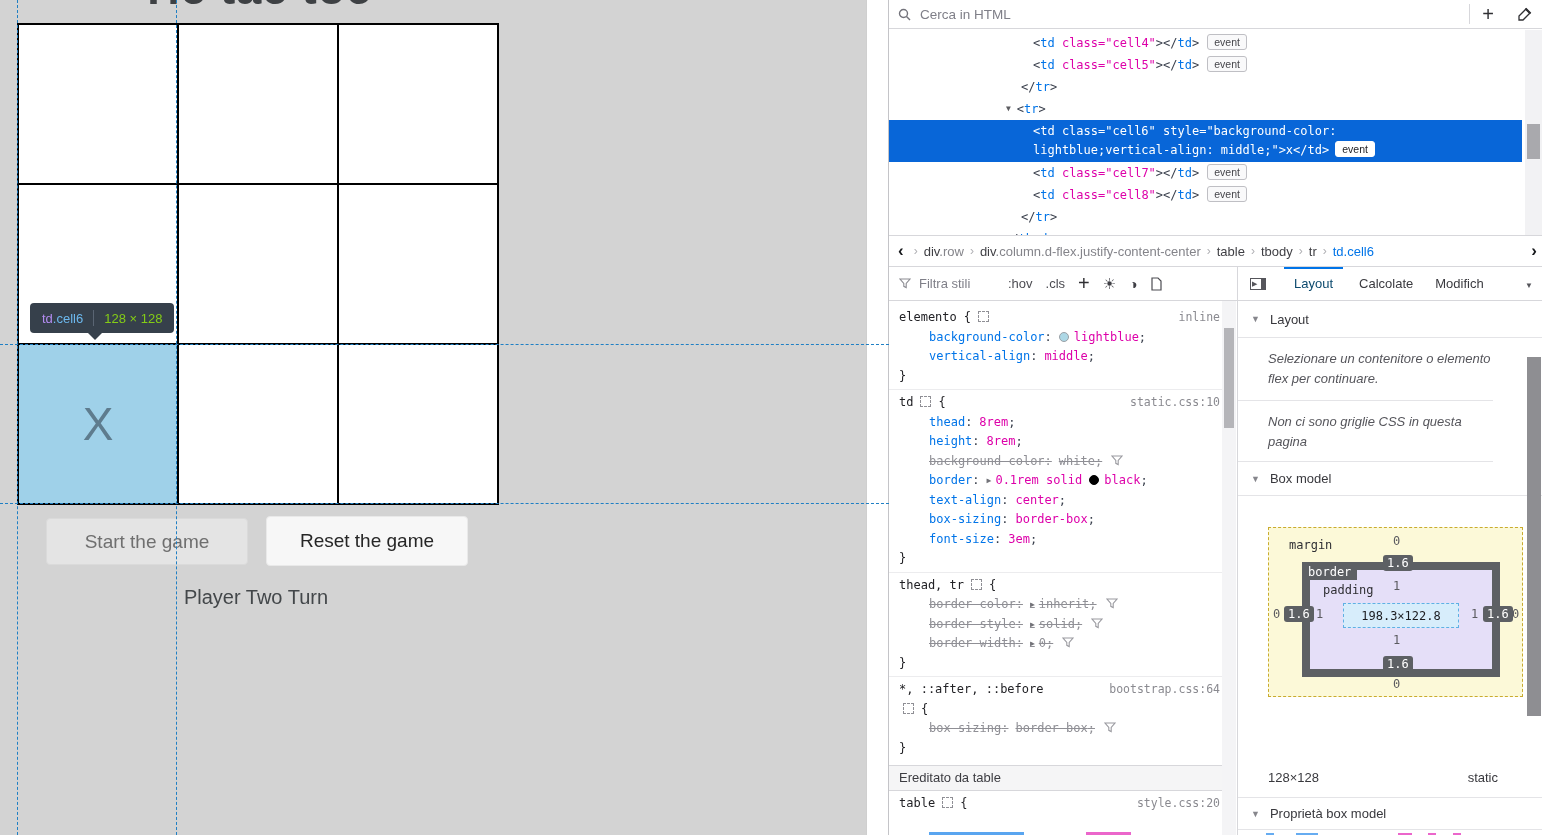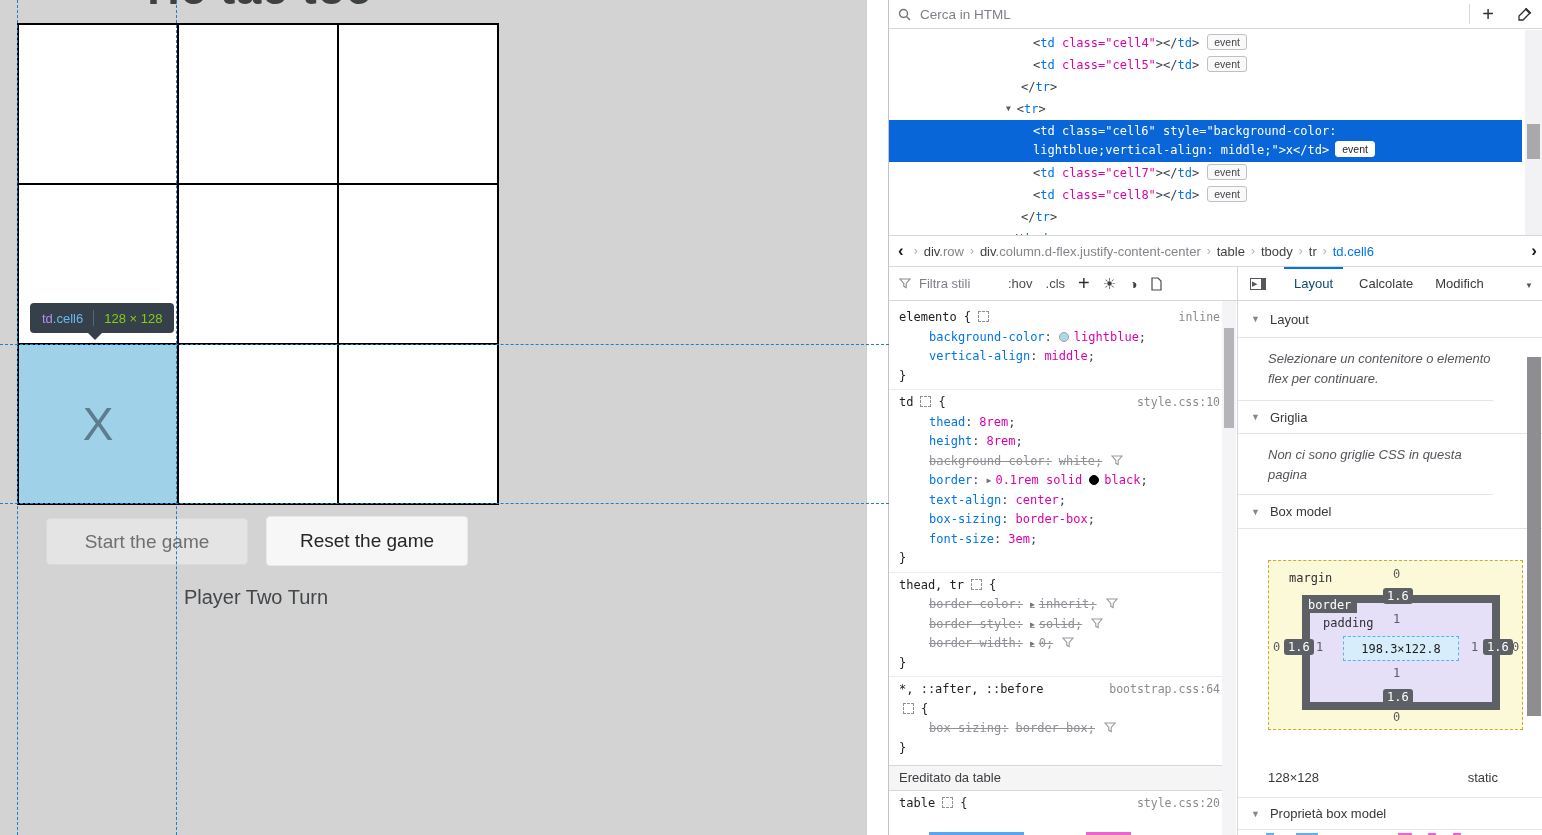--- a/index.html
+++ b/index.html
@@ -273,21 +273,21 @@
         <div class="r-scroll">
 
           <div class="rule rule-first">
             <div class="rl"><span class="selr">elemento</span><span class="ob">{</span><span class="target"></span><span class="src">inline</span></div>
             <div class="dl"><span class="prop">background-color</span><span class="colon">:</span><span class="swatch sw-lb"></span><span class="val">lightblue</span><span class="semi">;</span></div>
             <div class="dl"><span class="prop">vertical-align</span><span class="colon">:</span><span class="val">middle</span><span class="semi">;</span></div>
             <div class="rl"><span class="cb">}</span></div>
           </div>
 
           <div class="rule">
-            <div class="rl"><span class="selr">td</span><span class="target"></span><span class="ob" style="margin-left:0">{</span><span class="src">style.css:10</span></div>
+            <div class="rl"><span class="selr">td</span><span class="target"></span><span class="ob" style="margin-left:0">{</span><span class="src">static.css:10</span></div>
             <div class="dl"><span class="prop">thead</span><span class="colon">:</span><span class="val">8rem</span><span class="semi">;</span></div>
             <div class="dl"><span class="prop">height</span><span class="colon">:</span><span class="val">8rem</span><span class="semi">;</span></div>
             <div class="dl"><span class="struck"><span class="prop">background-color</span><span class="colon">:</span><span class="val">white</span><span class="semi">;</span></span><svg class="funnel" width="12" height="11" viewBox="0 0 12 11">
                   <path d="M1 1 H11 L7.2 5.5 V9.5 L4.8 8.3 V5.5 Z" fill="none" stroke="#9a9aa0" stroke-width="1.1"></path>
                 </svg></div>
             <div class="dl"><span class="prop">border</span><span class="colon">:</span><span class="exp"></span><span class="val">0.1rem solid</span><span> </span><span class="swatch sw-bk"></span><span class="val">black</span><span class="semi">;</span></div>
             <div class="dl"><span class="prop">text-align</span><span class="colon">:</span><span class="val">center</span><span class="semi">;</span></div>
             <div class="dl"><span class="prop">box-sizing</span><span class="colon">:</span><span class="val">border-box</span><span class="semi">;</span></div>
             <div class="dl"><span class="prop">font-size</span><span class="colon">:</span><span class="val">3em</span><span class="semi">;</span></div>
             <div class="rl"><span class="cb">}</span></div>
@@ -337,23 +337,20 @@
           <span class="tab t2">Calcolate</span>
           <span class="tab t3">Modifich</span>
           <span class="caret"></span>
         </div>
 
         <div class="lsec-h h-flex">
             <span>Layout</span>
           </div>
         <div class="lmsg lmsg-1">Selezionare un contenitore o elemento flex per continuare.</div>
 
-        <div class="lsec-h h-grid">
-            <span>Griglia</span>
-          </div>
         <div class="lmsg lmsg-2">Non ci sono griglie CSS in questa pagina</div>
 
         <div class="lsec-h h-bm">
             <span>Box model</span>
           </div>
 
         <div class="bm">
           <div class="mbox">
             <span class="mlabel">margin</span>
             <span class="num cnum n-mt">0</span>

